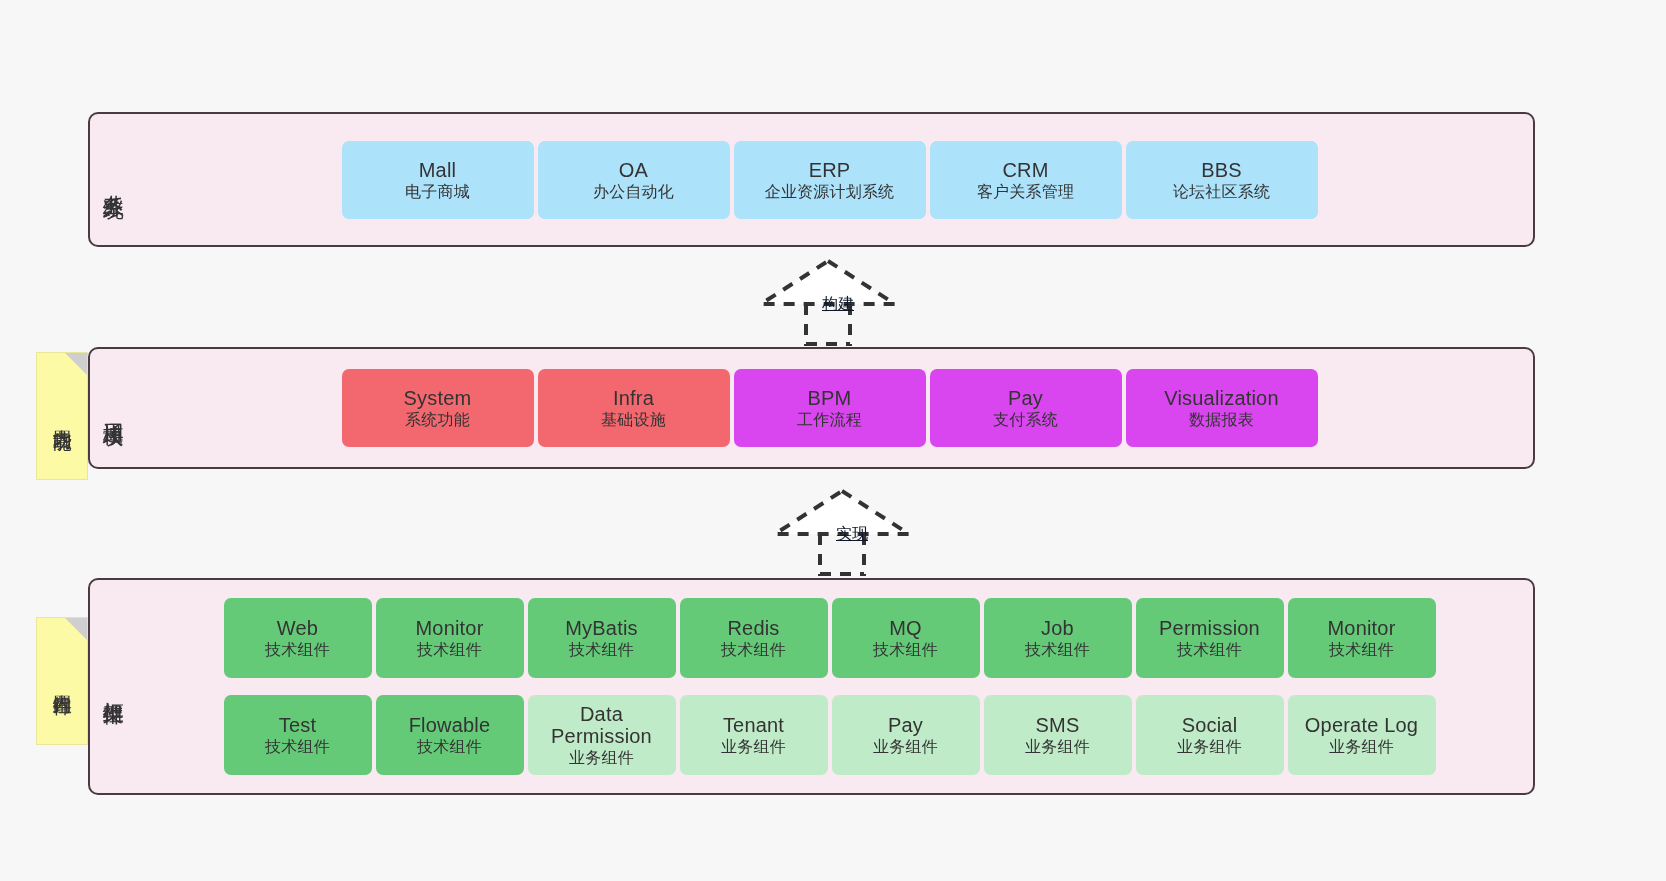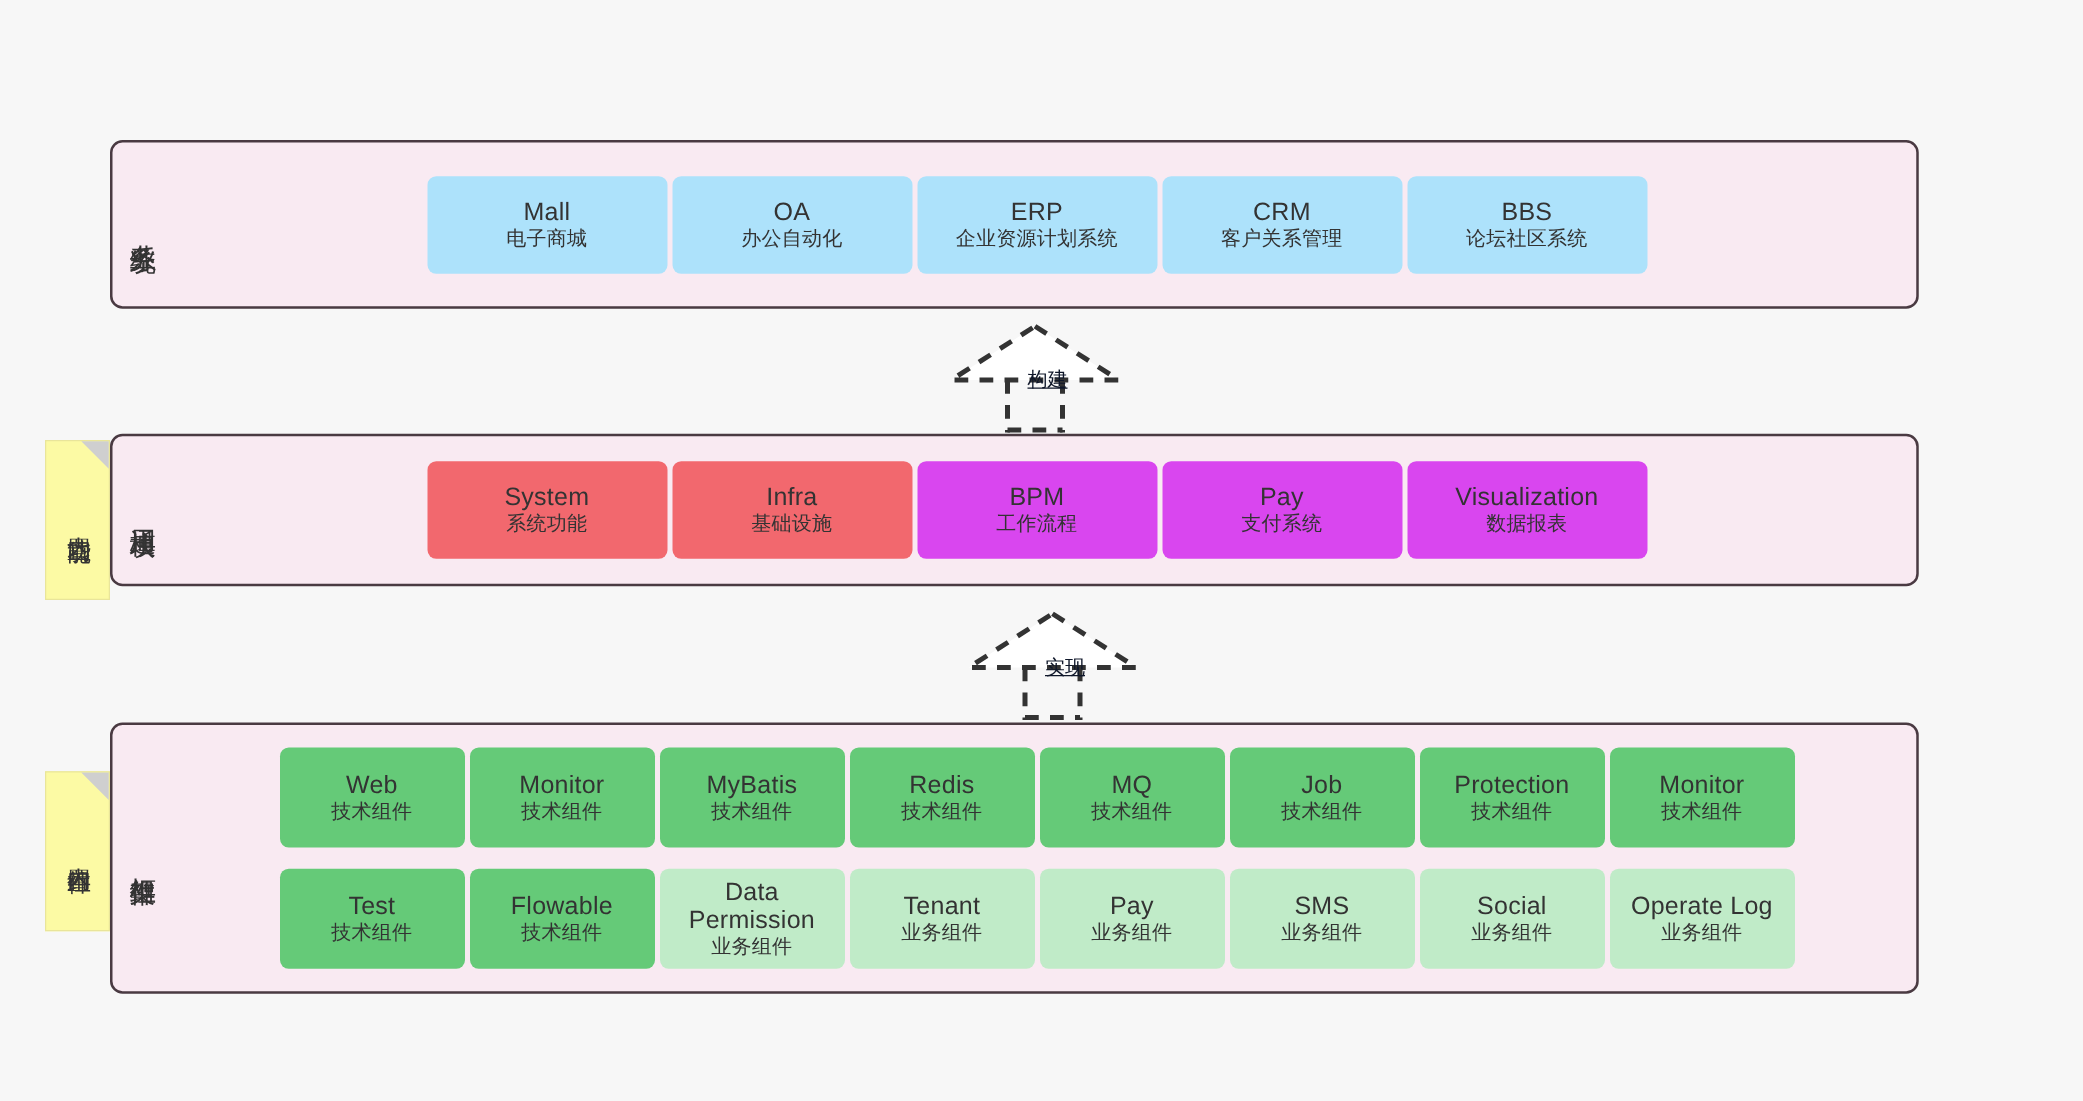--- a/index.html
+++ b/index.html
@@ -250,21 +250,21 @@
         </div>
         <div class="card sm-card c-green">
           <span class="t">MQ</span>
           <span class="s">技术组件</span>
         </div>
         <div class="card sm-card c-green">
           <span class="t">Job</span>
           <span class="s">技术组件</span>
         </div>
         <div class="card sm-card c-green">
-          <span class="t">Protection</span>
+          <span class="t">Permission</span>
           <span class="s">技术组件</span>
         </div>
         <div class="card sm-card c-green">
           <span class="t">Monitor</span>
           <span class="s">技术组件</span>
         </div>
       </div>
 
       <div class="row">
         <div class="card sm-card c-green">

